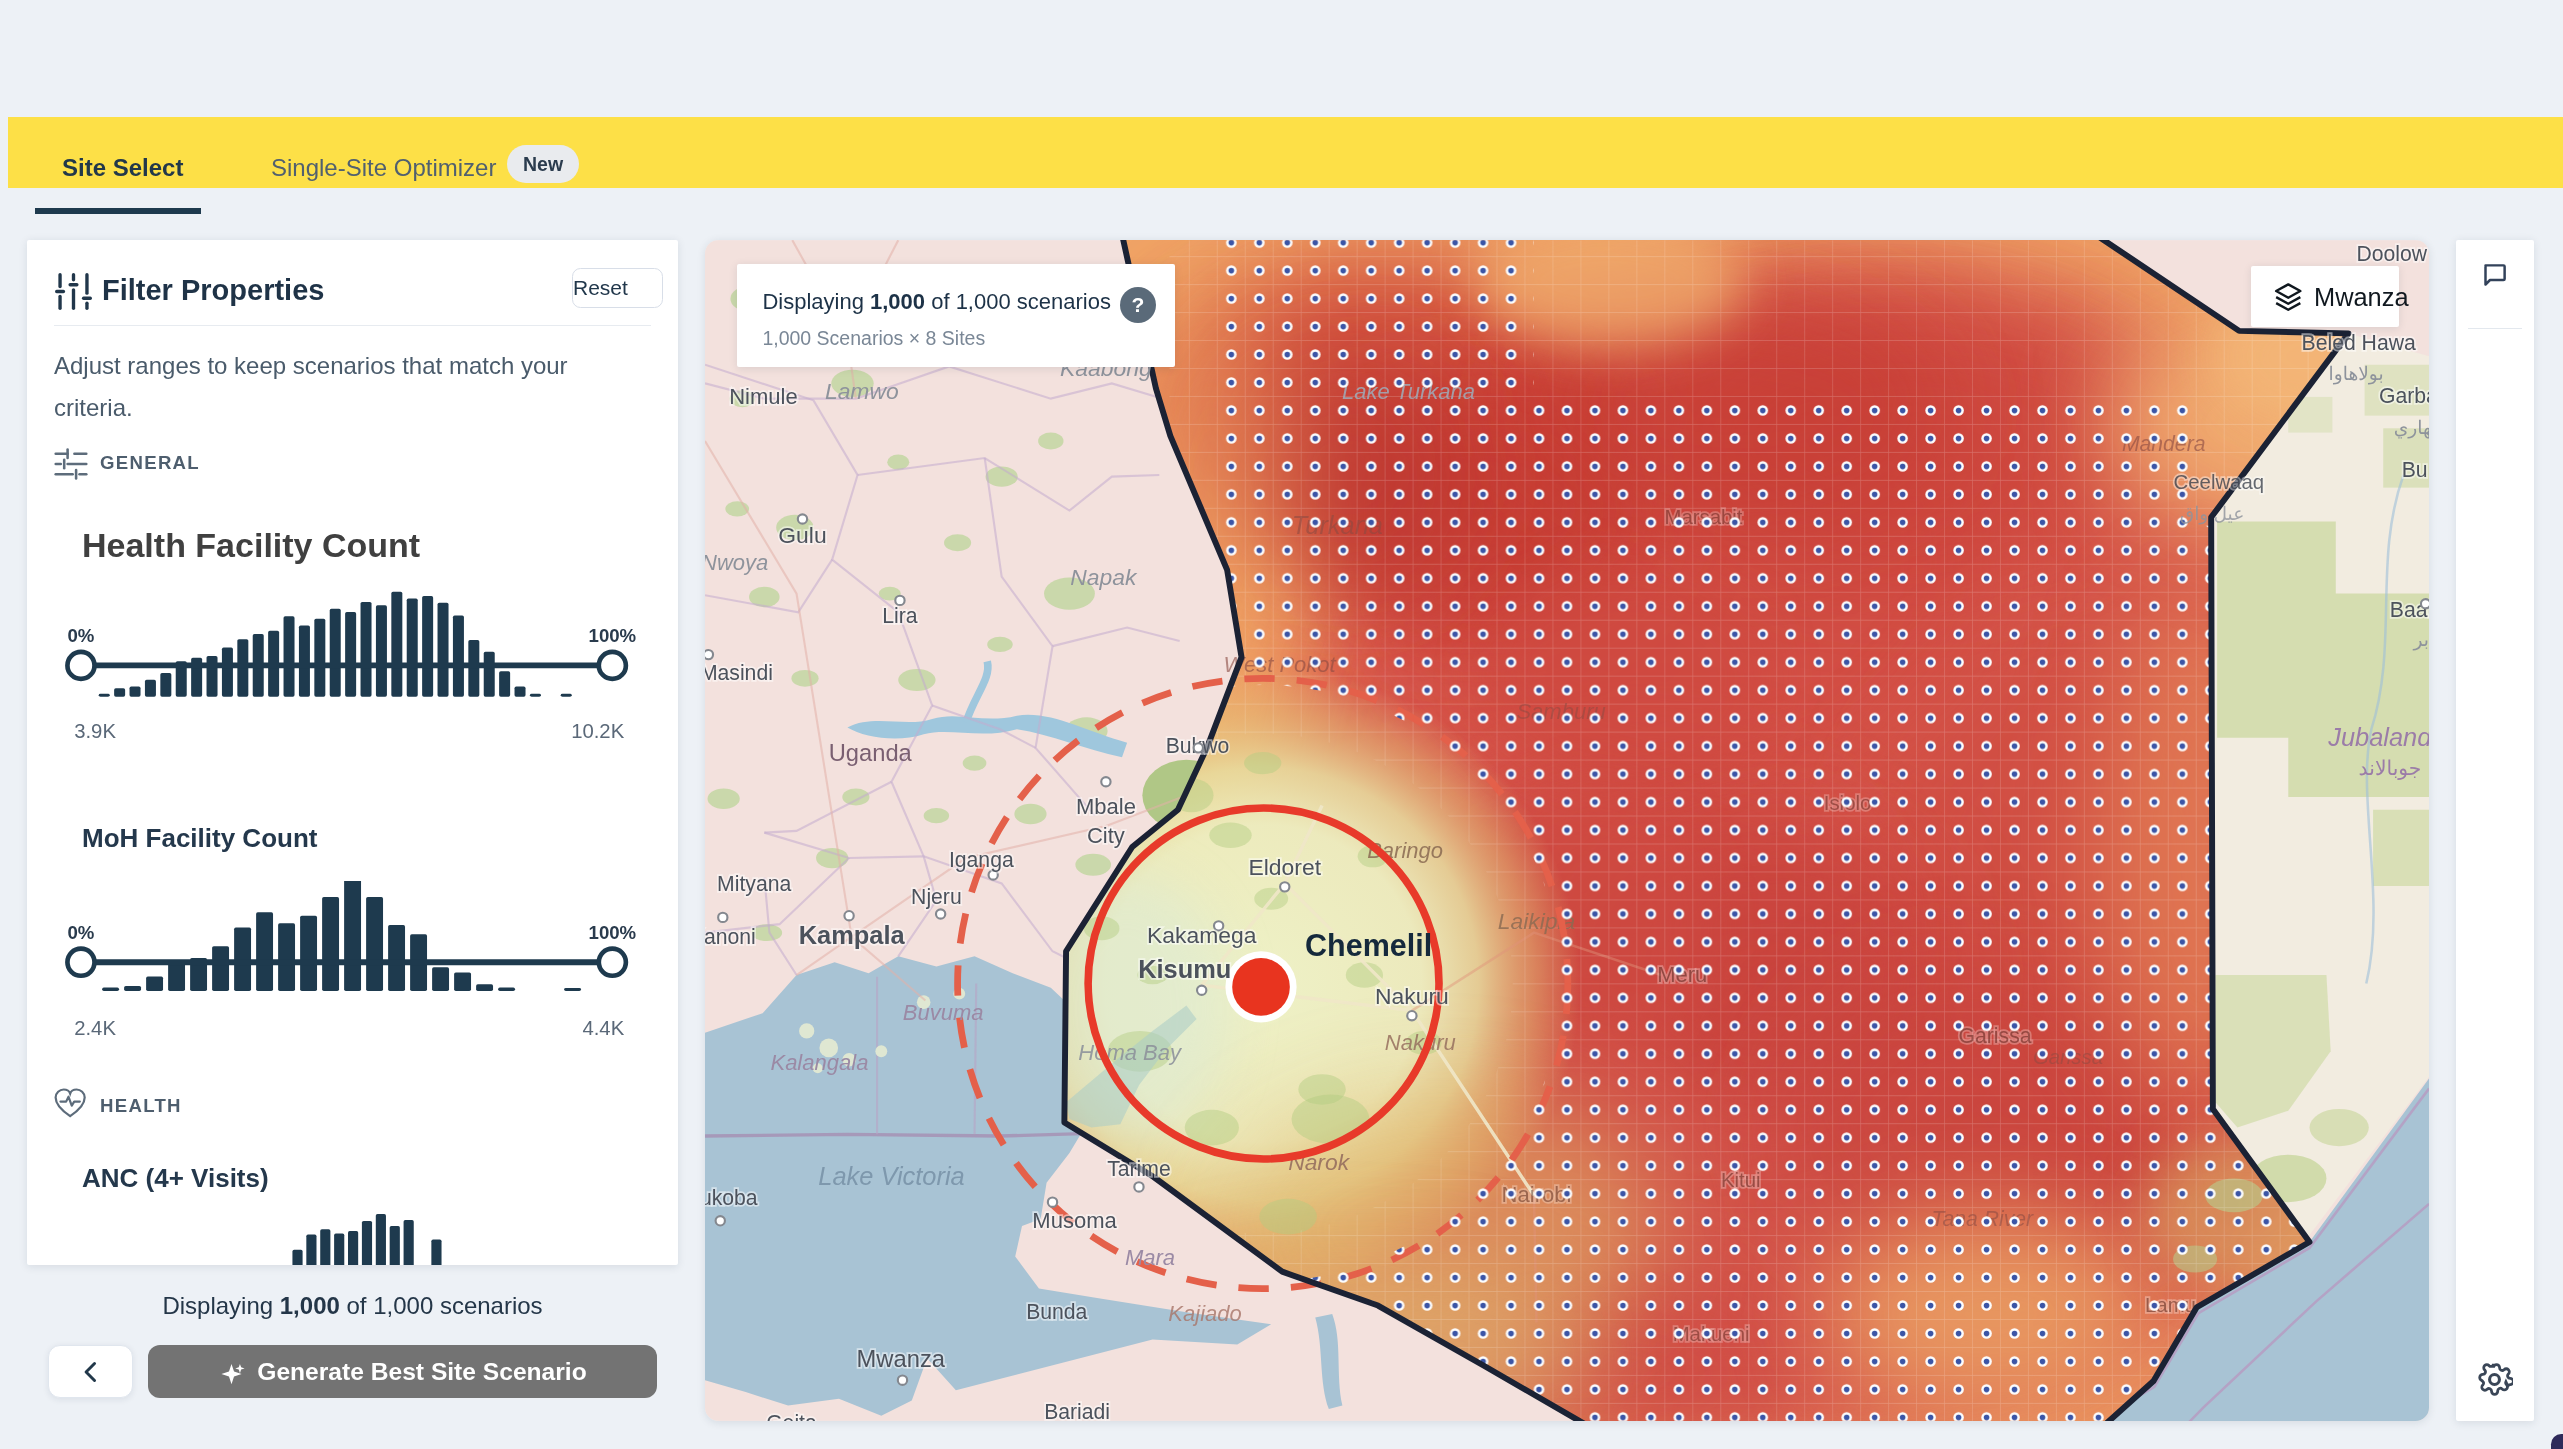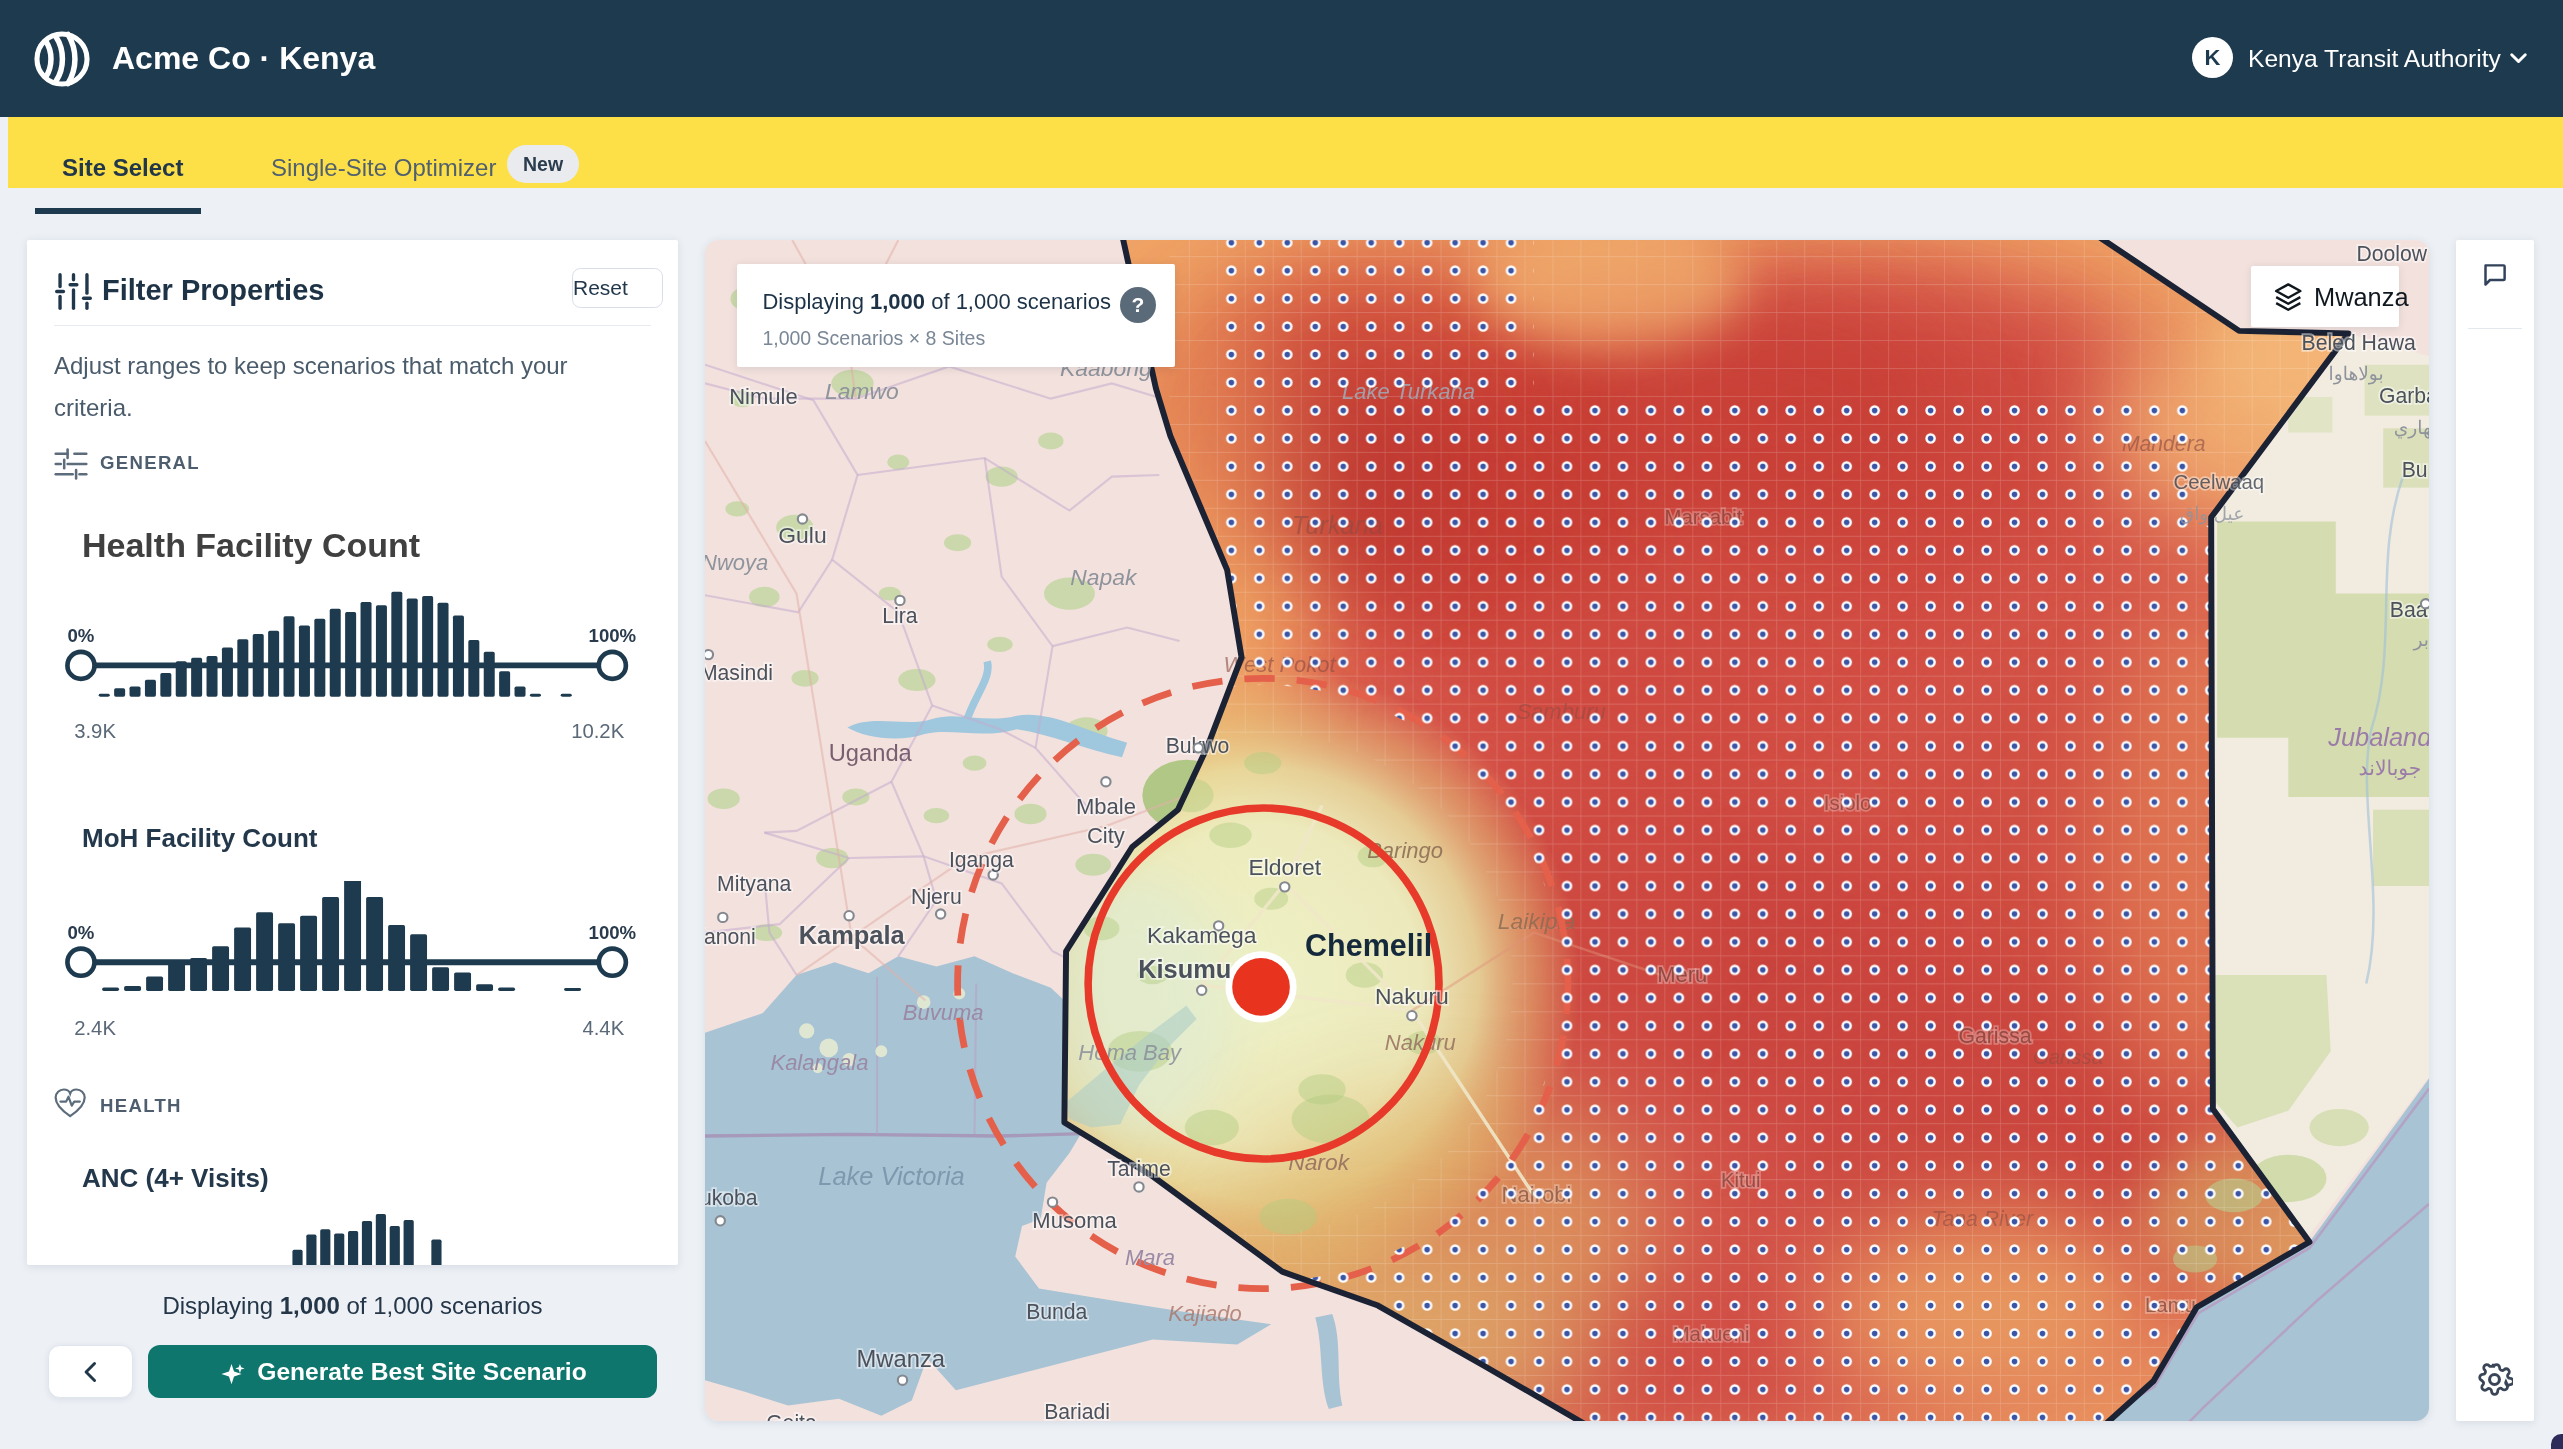--- a/index.html
+++ b/index.html
@@ -3,34 +3,20 @@
 <style>
 *{margin:0;padding:0;box-sizing:border-box}
 html,body{width:2563px;height:1449px;overflow:hidden;background:#edf1f6}
 body{font-family:"Liberation Sans",sans-serif;-webkit-font-smoothing:antialiased}
 #page{position:relative;width:2563px;height:1449px;background:#edf1f6}
 .abs{position:absolute}
 .card{background:#fff;border-radius:2px;box-shadow:0 1.7px 8.5px rgba(23,38,60,.10)}
 </style></head><body>
 <div id="page">
 
-<div class="abs" style="left:0;top:0;width:2563px;height:117px;background:#1e3a4e">
-  <svg class="abs" style="left:34px;top:31px" width="56" height="56" viewBox="0 0 66 66">
-    <circle cx="33" cy="33" r="29.5" fill="none" stroke="#fff" stroke-width="6"></circle>
-    <path d="M14 12 C 22 24 22 42 14 54" fill="none" stroke="#fff" stroke-width="6.5" stroke-linecap="round"></path>
-    <path d="M26 7 C 36 22 36 44 26 59" fill="none" stroke="#fff" stroke-width="6.5" stroke-linecap="round"></path>
-    <path d="M40 4 C 51 22 51 44 40 62" fill="none" stroke="#fff" stroke-width="6.5" stroke-linecap="round"></path>
-  </svg>
-  <div class="abs" style="left:112px;top:40px;font-size:32px;font-weight:700;color:#fff;letter-spacing:0px">Acme Co · Kenya</div>
-  <div class="abs" style="left:2192px;top:37px;width:41px;height:41px;border-radius:50%;background:#fff;color:#1e3a4e;font-size:22px;font-weight:700;text-align:center;line-height:41px">K</div>
-  <div class="abs" style="left:2248px;top:45px;font-size:24.6px;color:#fff">Kenya Transit Authority</div>
-  <svg class="abs" style="left:2504px;top:48px" width="29" height="22" viewBox="0 0 34 26">
-        <path d="M9 8 L17 16 L25 8" fill="none" stroke="#fff" stroke-width="3.5" stroke-linecap="round" stroke-linejoin="round"></path>
-      </svg>
-</div>
 
 <div class="abs" style="left:8px;top:117px;width:2563px;height:71px;background:#fde047">
   <div class="abs" style="left:54px;top:37px;font-size:24px;font-weight:700;color:#22384a">Site Select</div>
   <div class="abs" style="left:27px;top:91px;width:166px;height:6px;background:#1e3a4e"></div>
   <div class="abs" style="left:263px;top:37px;font-size:24px;color:#51606f">Single-Site Optimizer</div>
   <div class="abs" style="left:499px;top:28px;height:38px;padding:0 16px;border-radius:19.5px;background:#e9ebee;font-size:19.5px;font-weight:700;color:#2b3c4e;line-height:38px">New</div>
 </div>
 
 <div class="abs card" style="left:27px;top:240px;width:651px;height:1025px;overflow:hidden">
   <svg class="abs" style="left:28px;top:33px" width="37" height="37" viewBox="0 0 44 44">
@@ -149,21 +135,21 @@
       <rect x="416.2" y="59.0" width="12" height="83" rx="2" fill="#1e3a4e"></rect>
       <rect x="432.6" y="114.0" width="12" height="28" rx="2" fill="#1e3a4e"></rect>
       <rect x="449.0" y="82.0" width="12" height="60" rx="2" fill="#1e3a4e"></rect>
     </svg>
 <div class="abs" style="left:27px;top:1292px;width:651px;text-align:center;font-size:24px;color:#243648">Displaying <b>1,000</b> of 1,000 scenarios</div>
 <div class="abs" style="left:48px;top:1345px;width:85px;height:53px;background:#fff;border:0.8px solid #e0e6ee;border-radius:12px;box-shadow:0 1.7px 6.8px rgba(23,38,60,.08)">
   <svg class="abs" style="left:30.5px;top:15.3px" width="24" height="22" viewBox="0 0 28 26">
         <path d="M17 3 L7 13 L17 23" fill="none" stroke="#22384a" stroke-width="3.5" stroke-linecap="round" stroke-linejoin="round"></path>
       </svg>
 </div>
-<div class="abs" style="left:148px;top:1345px;width:509px;height:53px;background:#0f766e;border-radius:12px;color:#fff;font-size:24.6px;font-weight:700;text-align:center;line-height:53px">
+<div class="abs" style="left:148px;top:1345px;width:509px;height:53px;background:#737373;border-radius:12px;color:#fff;font-size:24.6px;font-weight:700;text-align:center;line-height:53px">
   <svg style="vertical-align:-5.1px;margin-right:12px" width="27" height="22" viewBox="0 0 32 26">
         <path d="M16 1 L19 10 L28 13 L19 16 L16 25 L13 16 L4 13 L13 10 Z" fill="#fff"></path>
         <path d="M26 1 L27.4 5 L31.5 6.4 L27.4 7.8 L26 12 L24.6 7.8 L20.5 6.4 L24.6 5 Z" fill="#fff"></path>
       </svg>Generate Best Site Scenario</div>
 <div class="abs" style="left:705px;top:240px;width:1724px;height:1181px;border-radius:13.6px;overflow:hidden;box-shadow:0 1.7px 8.5px rgba(23,38,60,.10)"><svg width="1724" height="1181" viewBox="0 0 2034 1393">
         <defs>
           <filter id="b60" x="-60%" y="-60%" width="220%" height="220%">
             <feGaussianBlur stdDeviation="55"></feGaussianBlur>
           </filter>
           <filter id="b30" x="-60%" y="-60%" width="220%" height="220%">

